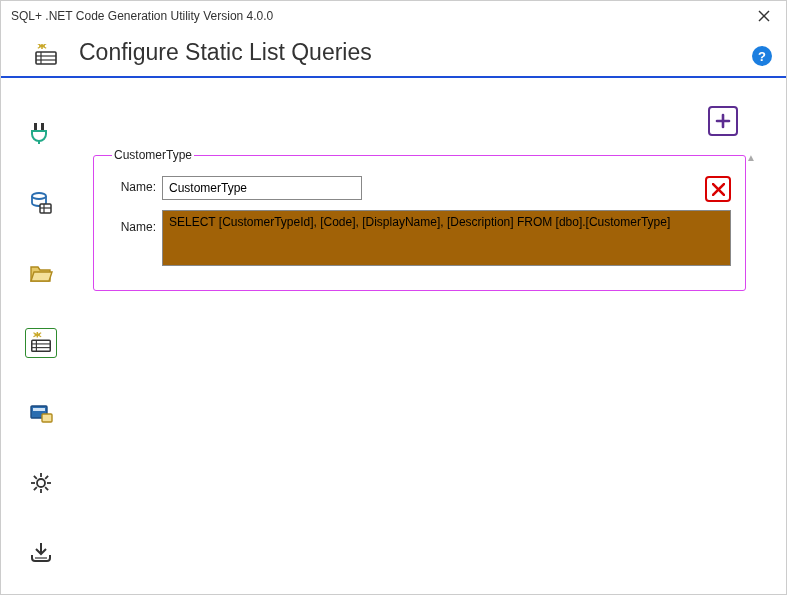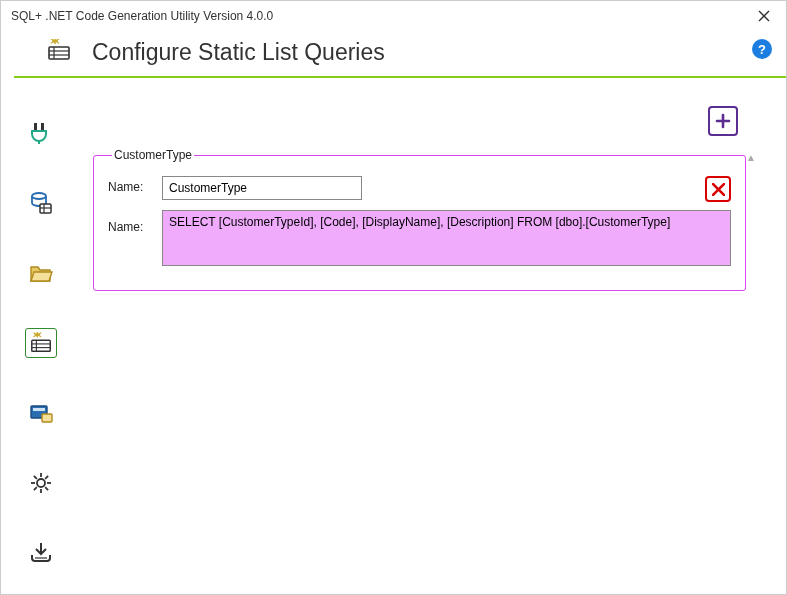--- a/index.html
+++ b/index.html
@@ -21,24 +21,23 @@
       color: #333;
     }
     .titlebar .close {
       font-size: 16px;
       cursor: pointer;
       padding: 0 6px;
       color: #222;
     }
     .header-row {
       display: flex;
-      align-items: flex-start;
+      align-items: flex-end;
       padding: 8px 14px 10px 32px;
-      border-bottom: 2px solid #84cc16;
-      margin-left: 13px;
+      border-bottom: 2px solid #1d4ed8;
     }
     .header-row h1 {
       font-size: 23px;
       font-weight: 400;
       color: #333;
       margin-left: 20px;
     }
     .header-row .help {
       margin-left: auto;
       width: 20px; height: 20px;
@@ -124,21 +123,21 @@
     }
     .row {
       display: flex;
       align-items: flex-start;
       margin-bottom: 8px;
     }
     .row label {
       width: 54px;
       font-size: 12px;
       color: #222;
-      text-align: left;
+      text-align: right;
       padding-right: 6px;
       padding-top: 4px;
     }
     .name-input {
       width: 200px;
       height: 24px;
       font-size: 12px;
       padding: 2px 6px;
       border: 1px solid #888;
       background: #fff;
@@ -156,21 +155,21 @@
       align-items: center; justify-content: center;
       cursor: pointer;
     }
     .query-text {
       flex: 1;
       height: 56px;
       font-size: 12px;
       font-family: "Segoe UI", Tahoma, sans-serif;
       padding: 4px 6px;
       border: 1px solid #888;
-      background: #f0abfc;
+      background: #a16207;
       resize: none;
       overflow-y: scroll;
     }
     svg { display: block; }
   </style>
 </head>
 <body>
 
 <div class="titlebar">
   <span>SQL+ .NET Code Generation Utility Version 4.0.0</span>

